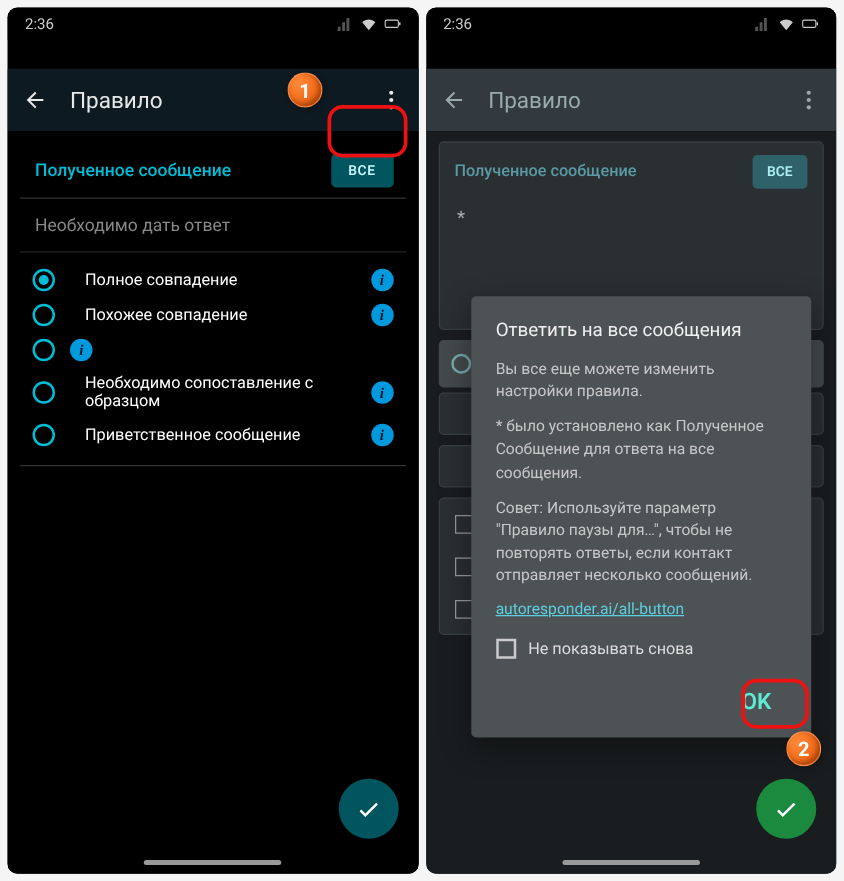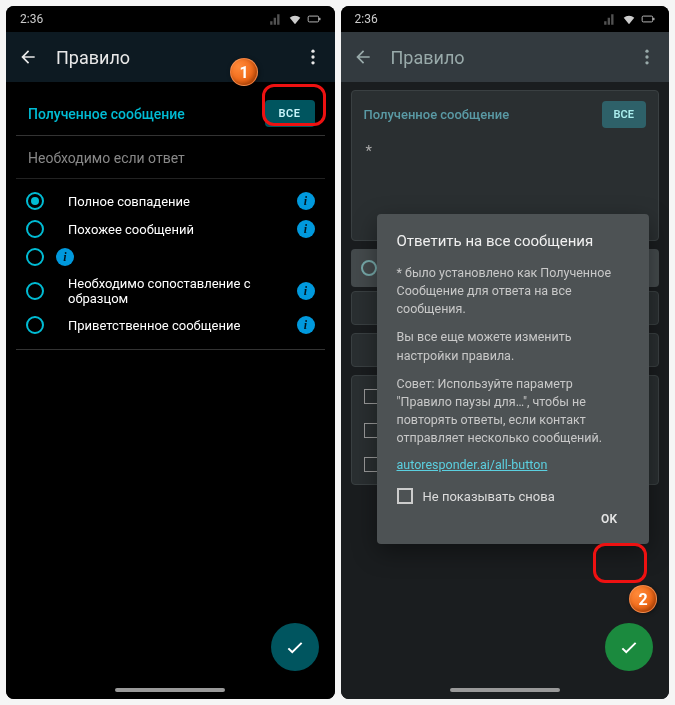--- a/index.html
+++ b/index.html
@@ -43,20 +43,21 @@
   .status-right { display:flex; gap:5px; align-items:center; }
   .status-right svg { width:14px; height:14px; fill:#ccc; }
   .app-bar {
     height: 50px;
     background: #0d1a22;
     display: flex;
     align-items: center;
     padding: 0 12px;
     color: #e8e8e8;
     gap: 18px;
+    margin-top: 23px;
   }
   .app-bar .title { font-size: 18px; font-weight:400; flex:1; }
   .app-bar svg { width:20px; height:20px; fill:#e8e8e8; }
   .content {
     flex:1;
     background: #000;
     padding: 10px 10px 14px 10px;
     overflow: hidden;
     position: relative;
   }
@@ -167,27 +168,27 @@
     background:#4d5254;
     border-radius:4px;
     padding:18px 20px 10px;
     color:#ddd;
     box-shadow:0 8px 24px rgba(0,0,0,.4);
   }
   .dialog-title{ color:#f0f0f0; font-size:15px; margin-bottom:14px;}
   .dialog-body{ color:#c8c8c8; font-size:12.5px; line-height:1.45;}
   .dialog-body p { margin-bottom:10px; }
   .dialog-link{ color:#5bd0e0; text-decoration:underline; font-size:12.5px; display:block; margin-bottom:16px;}
-  .dialog-chk{ display:flex; align-items:center; gap:10px; }
+  .dialog-chk{ display:flex; align-items:center; gap:10px; margin-bottom:16px;}
   .dialog-chk .box{ width:16px;height:16px;border:2px solid #ccc;}
   .dialog-chk .lbl{ font-size:13px; color:#ddd;}
   .dialog-actions{ text-align:right; }
   .dialog-ok{
     display:inline-block;
-    color:#e5e5e5; font-weight:600; font-size:12px;
+    color:#5eead4; font-weight:600; font-size:18px;
     padding:8px 12px;
   }
   .phone.dimmed .fab{ background:#1b8a3e; }
 </style>
 </head>
 <body>
 
 <div class="frame">
 
   <div class="phone">
@@ -215,30 +216,30 @@
           <circle cx="12" cy="5" r="2"></circle>
           <circle cx="12" cy="12" r="2"></circle>
           <circle cx="12" cy="19" r="2"></circle>
         </svg>
     </div>
     <div class="content">
       <div class="card-header">
         <span class="label">Полученное сообщение</span>
         <span class="btn-pill">ВСЕ</span>
       </div>
-      <div class="section-title">Необходимо если ответ</div>
+      <div class="section-title">Необходимо дать ответ</div>
       <div class="radio-list">
         <div class="radio-row">
           <span class="radio-outer checked"></span>
           <span class="radio-label">Полное совпадение</span>
           <span class="info-dot">i</span>
         </div>
         <div class="radio-row">
           <span class="radio-outer"></span>
-          <span class="radio-label">Похожее сообщений</span>
+          <span class="radio-label">Похожее совпадение</span>
           <span class="info-dot">i</span>
         </div>
         <div class="radio-row">
           <span class="radio-outer"></span>
           <span class="info-dot">i</span>
         </div>
         <div class="radio-row">
           <span class="radio-outer"></span>
           <span class="radio-label">Необходимо сопоставление с образцом</span>
           <span class="info-dot">i</span>
@@ -331,22 +332,22 @@
       <div class="fab">
         <svg viewBox="0 0 24 24">
             <path d="M9 16.2l-3.5-3.5L4 14.2 9 19.2 20 8.2l-1.5-1.5z"></path>
           </svg>
       </div>
       <div class="home-indicator"></div>
 
       <div class="dialog">
         <div class="dialog-title">Ответить на все сообщения</div>
         <div class="dialog-body">
+          <p>Вы все еще можете изменить настройки правила.</p>
           <p>* было установлено как Полученное Сообщение для ответа на все сообщения.</p>
-          <p>Вы все еще можете изменить настройки правила.</p>
           <p>Совет: Используйте параметр "Правило паузы для…", чтобы не повторять ответы, если контакт отправляет несколько сообщений.</p>
         </div>
         <a class="dialog-link">autoresponder.ai/all-button</a>
         <div class="dialog-chk">
           <span class="box"></span>
           <span class="lbl">Не показывать снова</span>
         </div>
         <div class="dialog-actions">
           <span class="dialog-ok">OK</span>
         </div>

